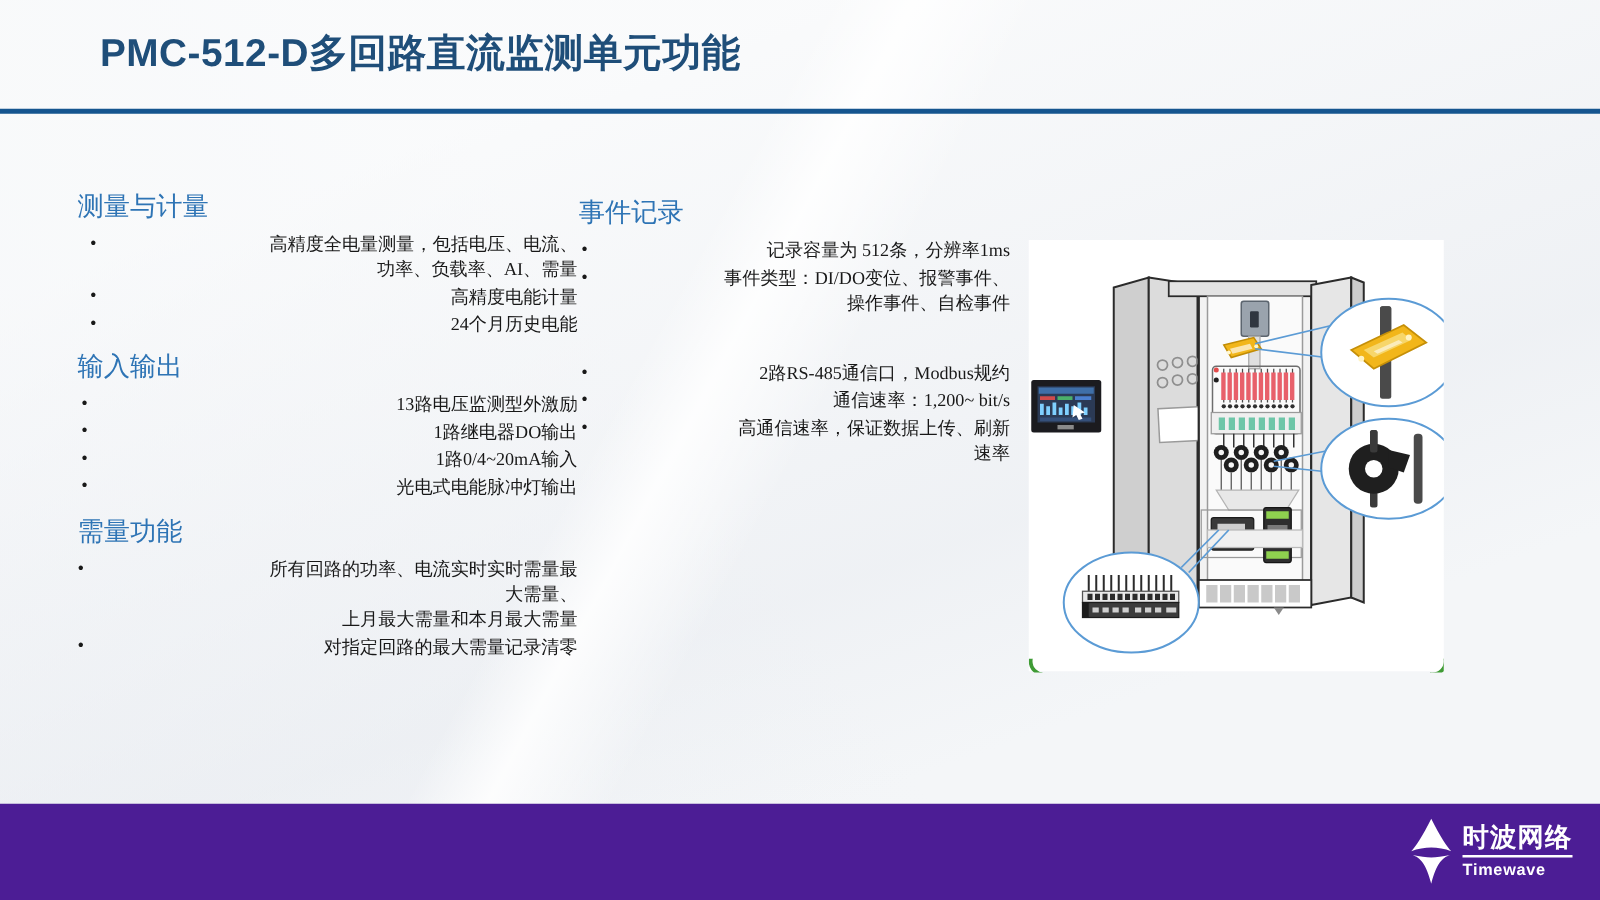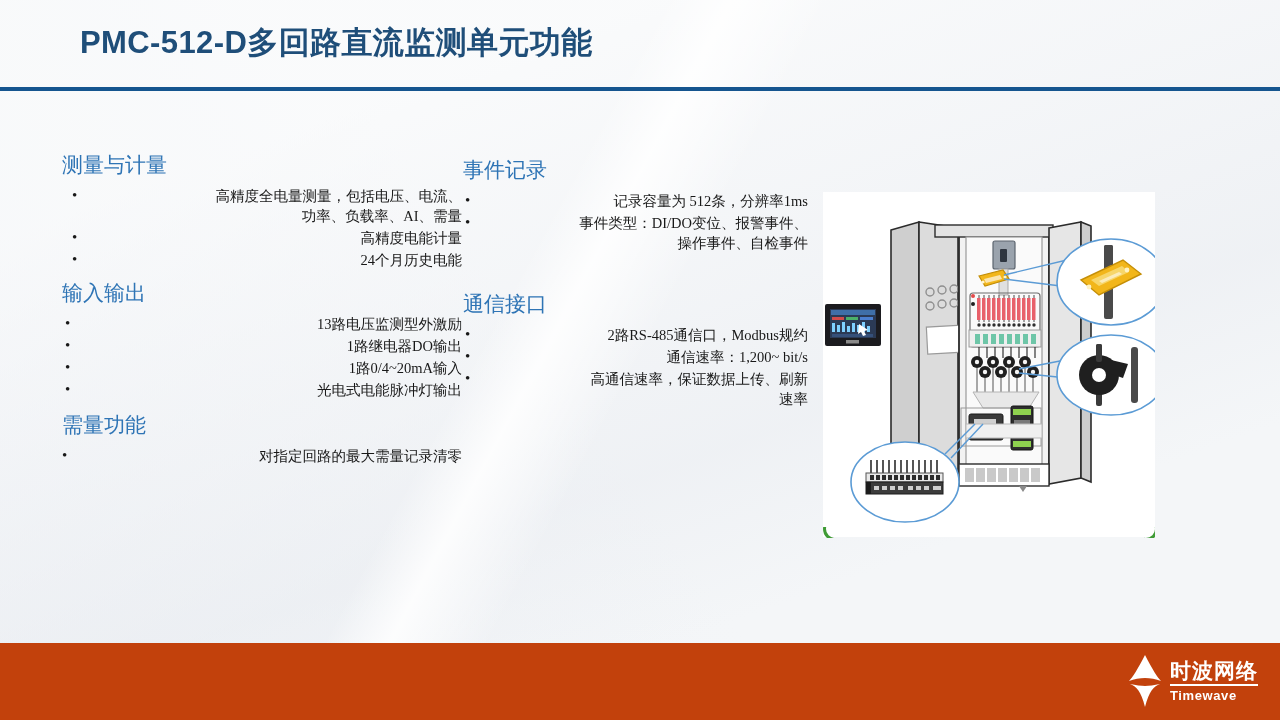--- a/index.html
+++ b/index.html
@@ -90,21 +90,21 @@
   #corner-bl { left: 823px; top: 527px; }
   #corner-bl::after { left: 0px; top: -10px; }
   #corner-br { left: 1144px; top: 527px; }
   #corner-br::after { left: -10px; top: -10px; }
 
   svg.art { display: block; }
 
   
   #footer {
     position: absolute; left: 0; top: 643px; width: 1280px; height: 77px;
-    background: #c2410c;
+    background: #4c1d95;
   }
   #logo {
     position: absolute; right: 22px; top: 10px;
     display: flex; align-items: center; gap: 7px;
   }
   #logo-mark { width: 36px; height: 56px; }
   #logo-text { color: #ffffff; line-height: 1; }
   #logo-cn {
     font-size: 21px; font-weight: bold; letter-spacing: 1px;
     padding-bottom: 3px; border-bottom: 2px solid #ffffff;
@@ -156,20 +156,25 @@
       <li>
         <span>光电式电能脉冲灯输出</span>
       </li>
     </ul>
   </div>
 
   <div class="section" id="sec-demand" style="margin-top:10px;">
     <div class="sec-title">需量功能</div>
     <ul class="bullets">
       <li>
+        <span>所有回路的功率、电流实时实时需量最</span>
+        <span class="cont-sm">大需量、</span>
+        <span class="cont">上月最大需量和本月最大需量</span>
+      </li>
+      <li>
         <span>对指定回路的最大需量记录清零</span>
       </li>
     </ul>
   </div>
 
 </div>
 
 <div class="col" id="col-mid">
 
   <div class="section">
@@ -179,21 +184,20 @@
         <span>记录容量为 512条，分辨率1ms</span>
       </li>
       <li>
         <span>事件类型：DI/DO变位、报警事件、</span>
         <span class="cont-sm">操作事件、自检事件</span>
       </li>
     </ul>
   </div>
 
   <div class="section" style="margin-top:36px;">
-    <div class="sec-title">通信接口</div>
     <ul class="bullets">
       <li>
         <span>2路RS-485通信口，Modbus规约</span>
       </li>
       <li>
         <span>通信速率：1,200~ bit/s</span>
       </li>
       <li>
         <span>高通信速率，保证数据上传、刷新</span>
         <span class="cont-sm">速率</span>

